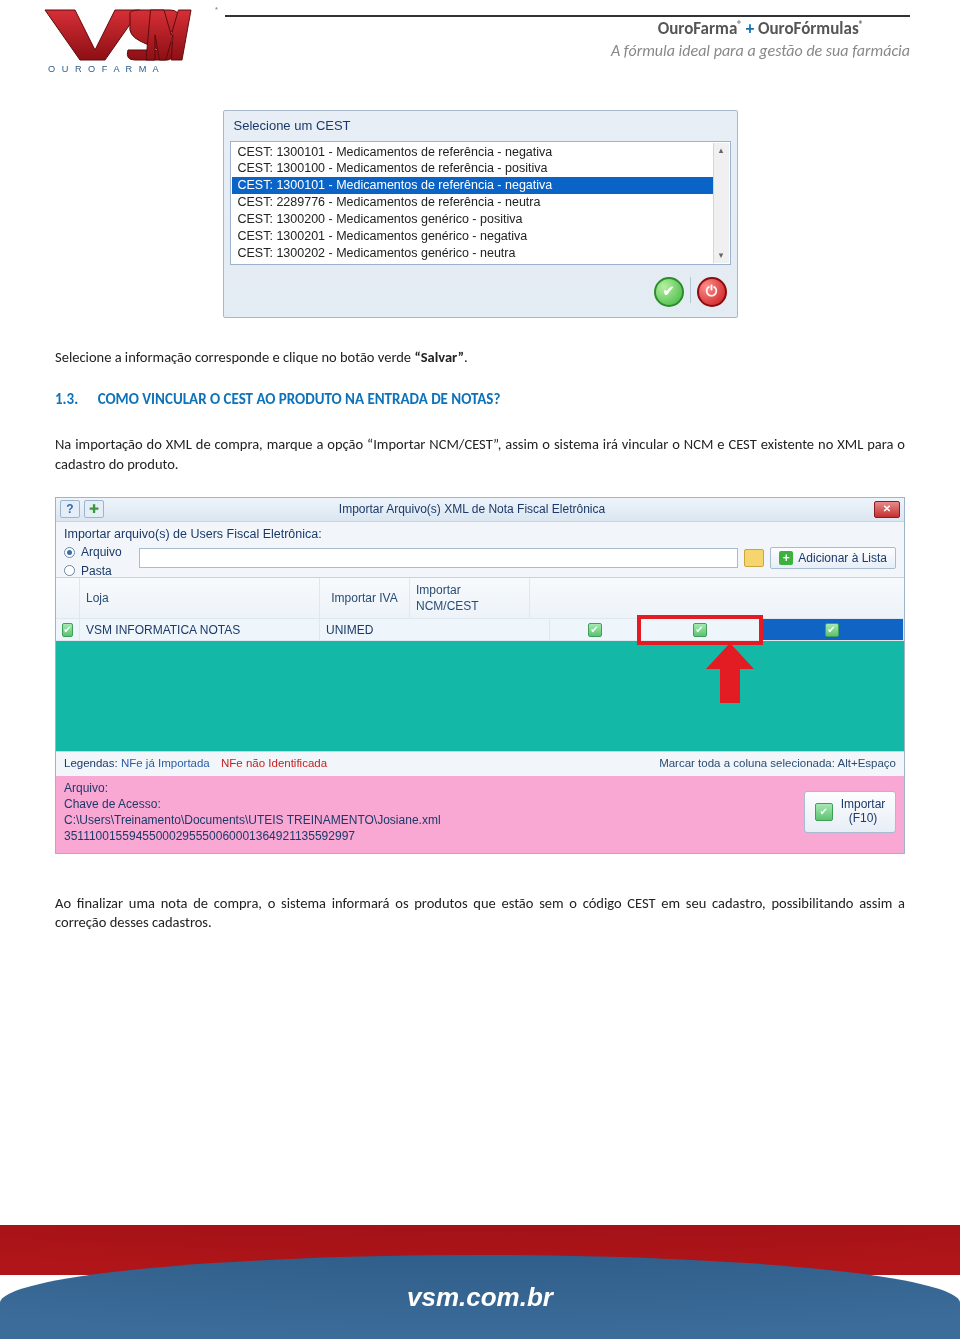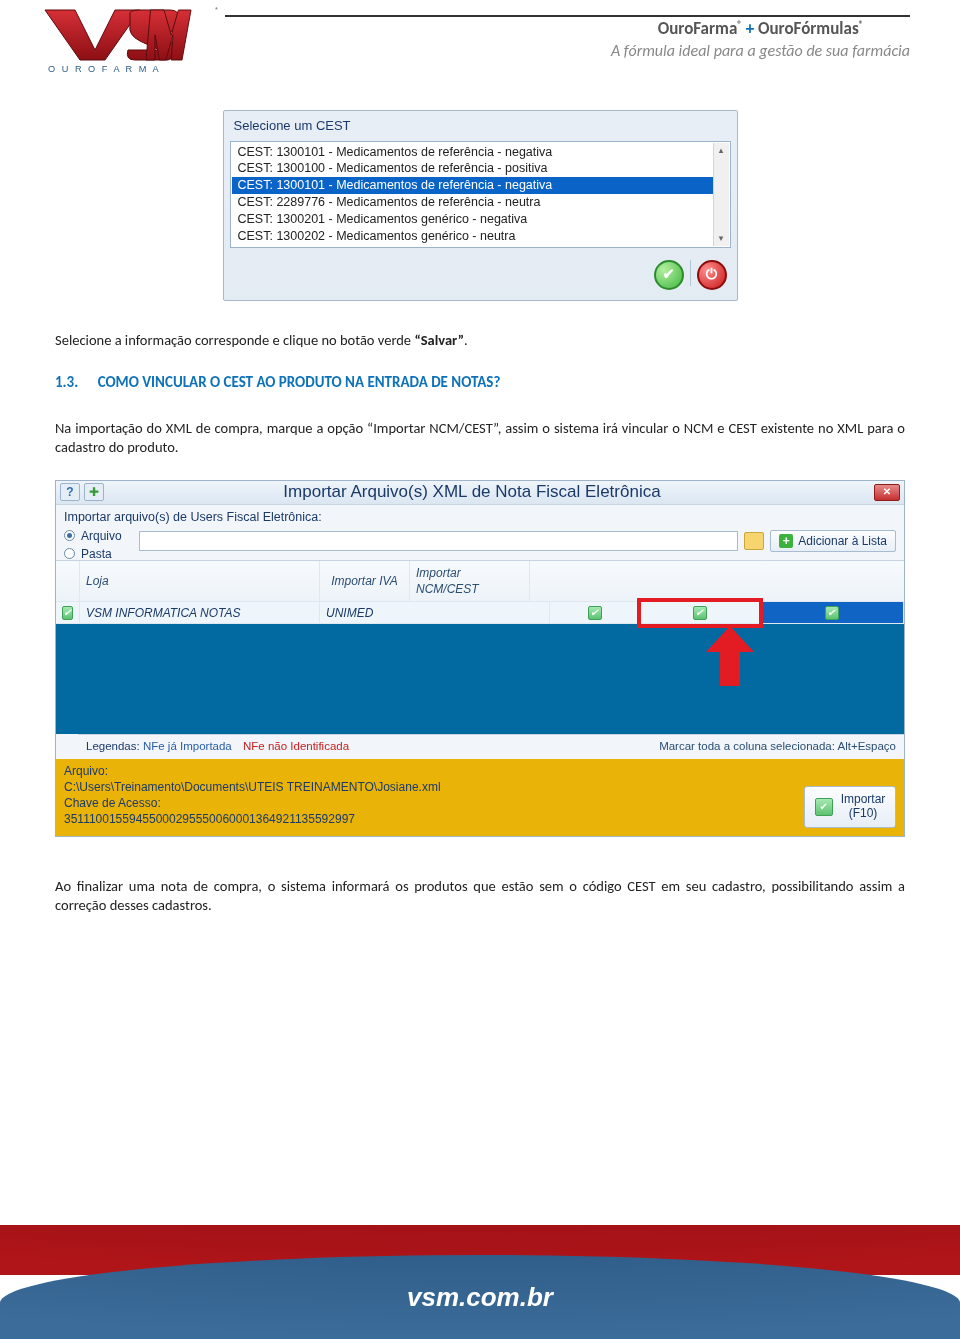--- a/index.html
+++ b/index.html
@@ -132,21 +132,21 @@
     background: linear-gradient(#eef4fa, #dbe6f1);
     border-bottom: 1px solid #c6d4e2;
     display: flex;
     align-items: center;
   }
   .import-titlebar .title {
     position: absolute;
     left: 0; right: 16px;
     text-align: center;
     color: #1b3a6a;
-    font-size: 17px;
+    font-size: 12px;
   }
   .tb-icon {
     width: 20px; height: 18px;
     margin-left: 4px;
     border: 1px solid #9db5cc;
     border-radius: 2px;
     background: #e5eef7;
     display: flex; align-items: center; justify-content: center;
   }
   .tb-close {
@@ -197,21 +197,21 @@
   }
   .plus-green {
     width: 14px; height: 14px;
     background: #3db13d;
     border-radius: 2px;
     color: #fff;
     display: flex; align-items: center; justify-content: center;
     font-size: 12px; font-weight: bold;
   }
 
-  .grid-wrap { background: #0369a1; font-style: italic; }
+  .grid-wrap { background: #14b8a6; }
   .grid-header, .grid-row {
     display: flex;
     border-bottom: 1px solid #dfe7ef;
   }
   .grid-header { background: linear-gradient(#f7fafd, #edf3f9); color: #2a4d73; font-size: 12px; }
   .gh, .gc {
     padding: 4px 6px;
     border-right: 1px solid #dfe7ef;
     display: flex; align-items: center;
   }
@@ -245,30 +245,29 @@
     left: 650px; top: 2px;
     width: 48px; height: 60px;
   }
   .red-arrow svg { width: 100%; height: 100%; }
 
   .legend-row {
     display: flex; justify-content: space-between;
     padding: 4px 8px;
     border-top: 1px solid #c6d4e2;
     font-size: 11.5px;
-    margin-left: 22px;
   }
   .legend-row .lg-blue { color: #2b5ca5; }
   .legend-row .lg-red { color: #c72020; margin-left: 8px; }
   .legend-row .hint { color: #2a4d73; }
 
   .import-bottom {
-    display: flex; justify-content: space-between; align-items: flex-end;
+    display: flex; justify-content: space-between; align-items: center;
     padding: 4px 8px 8px 8px;
-    background: #eab308;
+    background: #f9a8d4;
   }
   .file-info { font-size: 12px; color: #1b3a6a; line-height: 1.35; }
   .btn-import {
     width: 92px; height: 42px;
     border: 1px solid #a7bcd1;
     border-radius: 3px;
     background: linear-gradient(#fcfdff, #e7eef6);
     display: flex; flex-direction: row; gap: 8px;
     align-items: center; justify-content: center;
     color: #1b3a6a;
@@ -337,20 +336,21 @@
 <div class="content">
 
   <div class="cest-dialog">
     <div class="cest-title">Selecione um CEST</div>
     <div class="cest-list-wrap">
       <ul class="cest-list" id="cest-list">
           <li>CEST: 1300101 -  Medicamentos de referência - negativa</li>
           <li>CEST: 1300100 -  Medicamentos de referência - positiva</li>
           <li class="selected">CEST: 1300101 -  Medicamentos de referência - negativa</li>
           <li>CEST: 2289776 -  Medicamentos de referência - neutra</li>
+          <li>CEST: 1300200 -  Medicamentos genérico - positiva</li>
           <li>CEST: 1300201 -  Medicamentos genérico - negativa</li>
           <li>CEST: 1300202 -  Medicamentos genérico - neutra</li>
         </ul>
       <div class="cest-scroll">
         <div class="up">▴</div>
         <div class="down">▾</div>
       </div>
     </div>
     <div class="cest-buttons">
       <div class="round-btn btn-ok">✔</div>
@@ -436,22 +436,22 @@
         <span>Legendas:</span>
         <span class="lg-blue">NFe já Importada</span>
         <span class="lg-red">NFe não Identificada</span>
       </div>
       <div class="hint">Marcar toda a coluna selecionada: Alt+Espaço</div>
     </div>
 
     <div class="import-bottom">
       <div class="file-info">
         <div>Arquivo:</div>
+        <div>Chave de Acesso:</div>
         <div>C:\Users\Treinamento\Documents\UTEIS TREINAMENTO\Josiane.xml</div>
-        <div>Chave de Acesso:</div>
         <div>35111001559455000295550060001364921135592997</div>
       </div>
       <div class="btn-import">
         <span class="chk">✔</span>
         <span class="txt">
           <span>Importar</span><br>
           <span>(F10)</span>
         </span>
       </div>
     </div>

